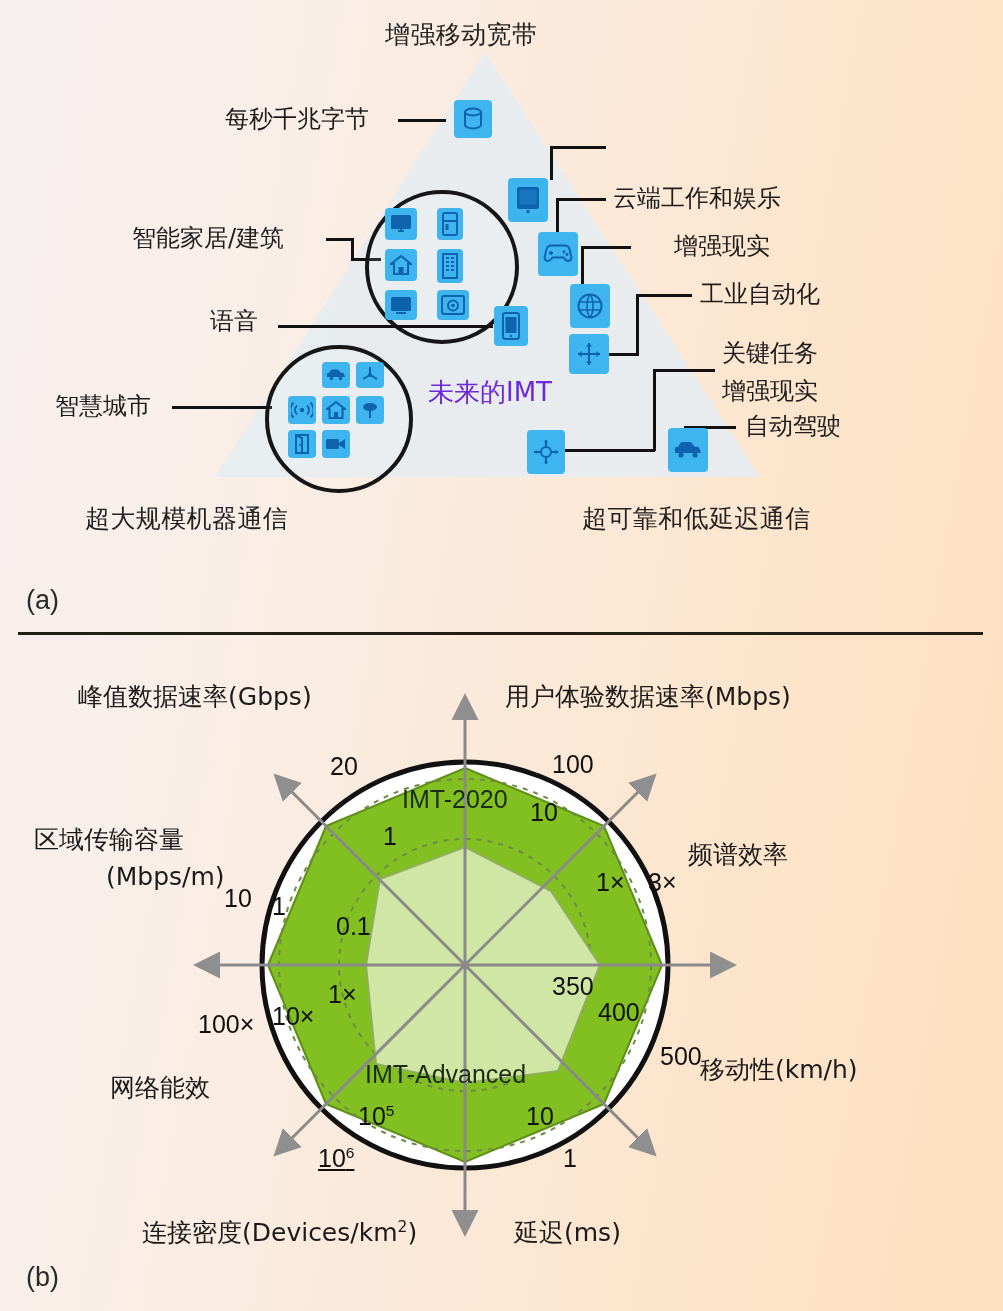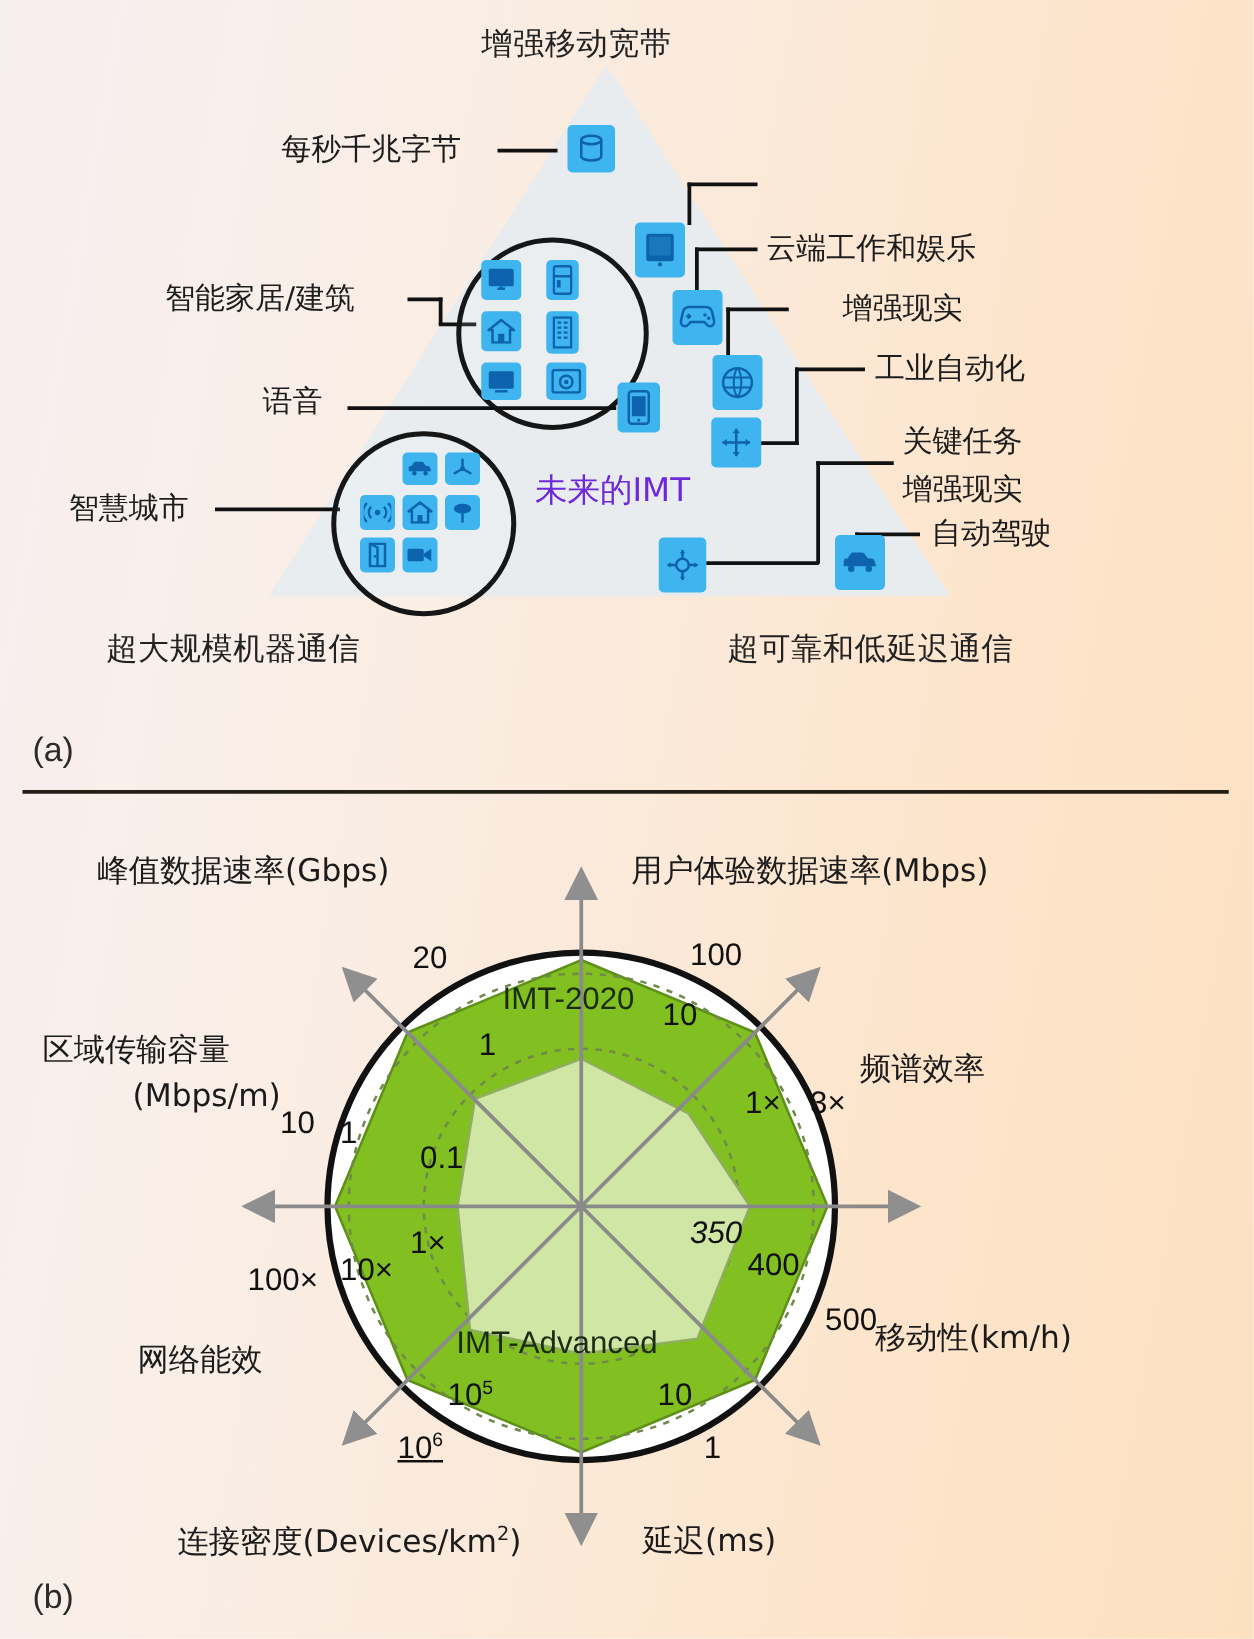--- a/index.html
+++ b/index.html
@@ -301,21 +301,21 @@
     <div class="tick" style="left:383px;top:182px;">1</div>
 
     <div class="tick" style="left:552px;top:110px;">100</div>
     <div class="tick" style="left:530px;top:158px;">10</div>
 
     <div class="tick" style="left:648px;top:228px;">3×</div>
     <div class="tick" style="left:596px;top:228px;">1×</div>
 
     <div class="tick" style="left:660px;top:378px;margin-top:24px;">500</div>
     <div class="tick" style="left:598px;top:358px;">400</div>
-    <div class="tick" style="left:552px;top:332px;font-style:italic;">350</div>
+    <div class="tick" style="left:552px;top:332px;">350</div>
 
     <div class="tick" style="left:563px;top:504px;">1</div>
     <div class="tick" style="left:526px;top:462px;">10</div>
 
     <div class="tick" style="left:318px;top:504px;text-decoration:underline;"><span>10</span><sup>6</sup></div>
     <div class="tick" style="left:358px;top:462px;"><span>10</span><sup>5</sup></div>
 
     <div class="tick" style="left:198px;top:370px;">100×</div>
     <div class="tick" style="left:272px;top:362px;">10×</div>
     <div class="tick" style="left:328px;top:340px;">1×</div>

